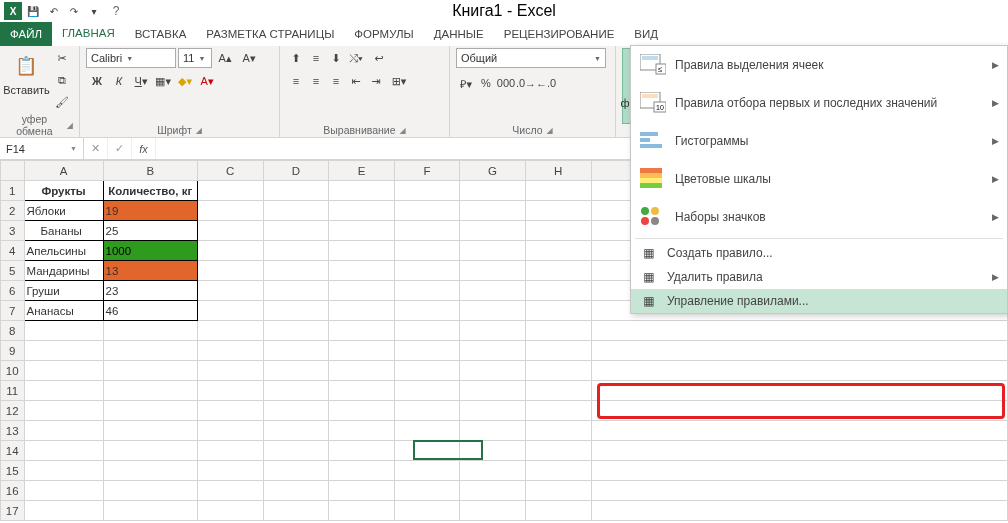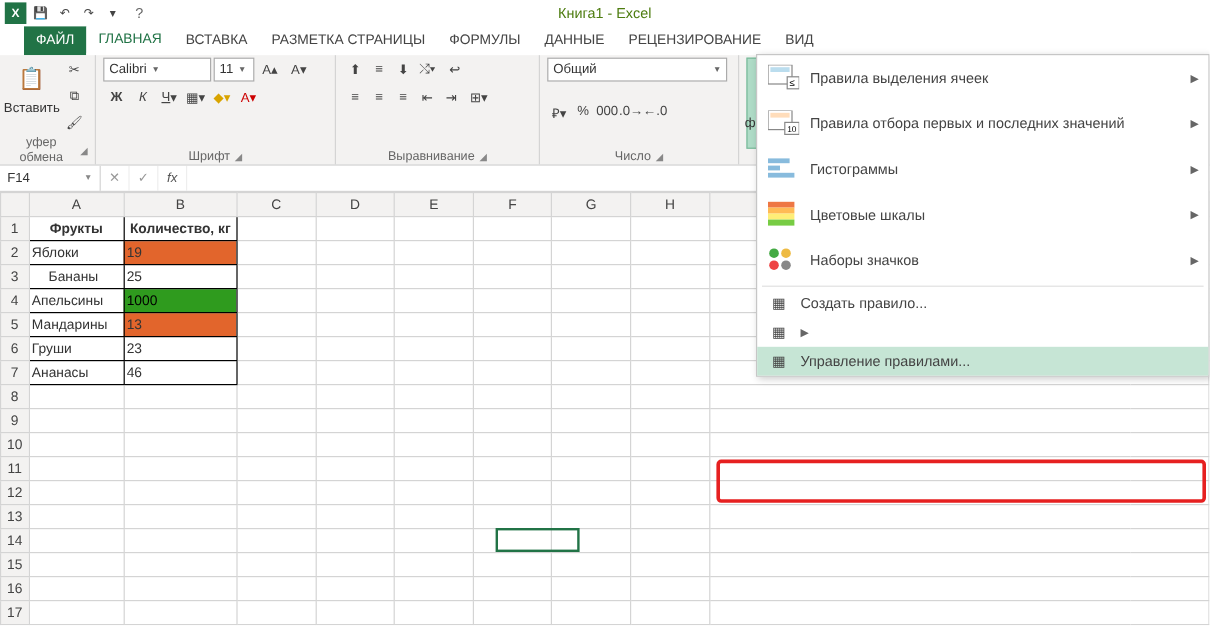--- a/index.html
+++ b/index.html
@@ -3,25 +3,25 @@
   <meta charset="utf-8">
   <style>
     * { margin:0; padding:0; box-sizing:border-box; font-family:"Segoe UI",Arial,sans-serif; }
     body { width:1008px; height:523px; background:#fff; overflow:hidden; position:relative; font-size:12px; color:#333; }
 
     
     .title-bar { height:22px; background:#fff; display:flex; align-items:center; }
     .qat { display:flex; align-items:center; gap:4px; padding:0 4px; }
     .qat-icon { width:16px; height:16px; display:inline-flex; align-items:center; justify-content:center; font-size:10px; color:#444; }
     .excel-logo { width:18px; height:18px; background:#217346; color:#fff; display:flex; align-items:center; justify-content:center; font-size:10px; font-weight:bold; }
-    .title-text { position:absolute; left:50%; transform:translateX(-50%); font-size:12px; color:#4d7c0f; }
+    .title-text { position:absolute; left:50%; transform:translateX(-50%); font-size:16px; color:#000000; }
     .help-btn { width:20px; height:20px; display:flex; align-items:center; justify-content:center; font-size:12px; margin-right:4px; color:#666; }
 
     
-    .tabs { height:24px; display:flex; align-items:stretch; background:#fff;margin-left:20px; }
+    .tabs { height:24px; display:flex; align-items:stretch; background:#fff; }
     .tab { padding:0 10px; display:flex; align-items:center; font-size:11.5px; color:#444; text-transform:uppercase; cursor:pointer; }
     .tab.file { background:#217346; color:#fff; }
     .tab.active { background:#fff; color:#217346; font-weight:normal; border-bottom:2px solid #fff; }
     .tab.file, .tab { border:none; }
 
     
     .ribbon { height:92px; background:#f3f2f1; border-bottom:1px solid #d4d4d4; display:flex; align-items:stretch; position:relative; }
     .ribbon-group { border-right:1px solid #d4d4d4; padding:2px 6px 0 6px; display:flex; flex-direction:column; }
     .ribbon-group-body { flex:1; display:flex; align-items:flex-start; gap:4px; }
     .ribbon-group-label { font-size:10.5px; color:#666; text-align:center; padding:1px 0; display:flex; align-items:center; justify-content:center; }
@@ -175,21 +175,21 @@
         <div class="small-btn" style="width:26px">⊞▾</div>
       </div>
     </div>
     <div class="ribbon-group-label">
         <span>Выравнивание</span>
         <span class="dlg">◢</span>
       </div>
   </div>
 
   <div class="ribbon-group" style="width:166px">
-    <div class="ribbon-group-body" style="flex-direction:column;gap:15px">
+    <div class="ribbon-group-body" style="flex-direction:column;gap:5px">
       <div class="combo" style="width:150px">
           <span>Общий</span>
           <span class="arrow" style="margin-left:auto">▼</span>
         </div>
       <div class="btn-cluster">
         <div class="small-btn">₽▾</div>
         <div class="small-btn">%</div>
         <div class="small-btn">000</div>
         <div class="small-btn">.0→</div>
         <div class="small-btn">←.0</div>
@@ -588,20 +588,21 @@
     <span class="cf-item-label">Наборы значков</span>
     <span class="cf-item-arrow">▶</span>
   </div>
   <div class="cf-sep"></div>
   <div class="cf-item small">
     <span class="cf-item-icon">▦</span>
     <span class="cf-item-label">Создать правило...</span>
   </div>
   <div class="cf-item small">
     <span class="cf-item-icon">▦</span>
+    <span class="cf-item-label">Удалить правила</span>
     <span class="cf-item-arrow">▶</span>
   </div>
   <div class="cf-item small highlighted">
     <span class="cf-item-icon">▦</span>
     <span class="cf-item-label">Управление правилами...</span>
   </div>
 </div>
 
 <div class="red-box"></div>
 

